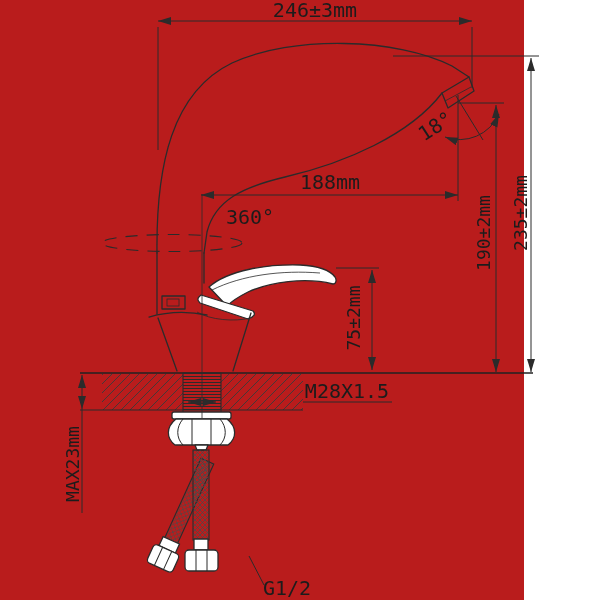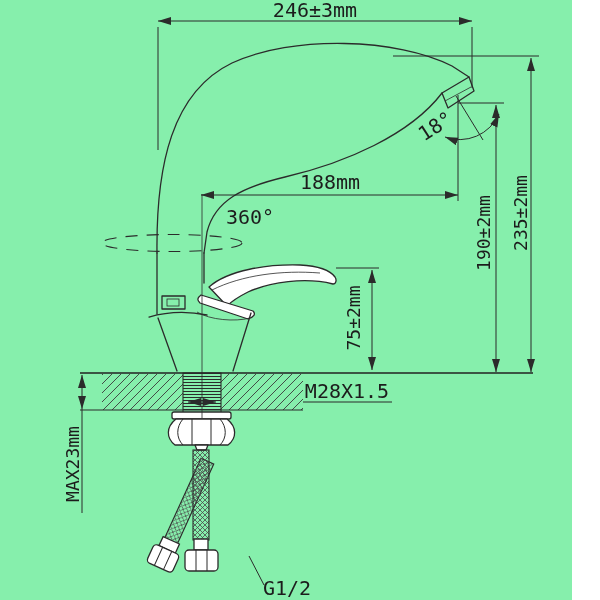--- a/index.html
+++ b/index.html
@@ -1,17 +1,17 @@
 <!DOCTYPE html>
 <html><head>
 <meta charset="utf-8">
 <style>
   html,body{margin:0;padding:0;background:#fff;}
   .canvas{
-    width:572px;height:600px;position:relative;background:#86efac;
+    width:524px;height:600px;position:relative;background:#b91c1c;
     font-family:"DejaVu Sans Mono","Liberation Mono",monospace;
   }
   svg{display:block;}
   .ln{stroke:#2b2b2b;stroke-width:1;fill:none;}
   .outline{stroke:#2b2b2b;stroke-width:1.3;fill:none;stroke-linejoin:round;stroke-linecap:round;}
   .solid{stroke:#2b2b2b;stroke-width:1.3;fill:#ffffff;stroke-linejoin:round;}
   .thin{stroke:#2b2b2b;stroke-width:0.8;fill:none;}
   .dim{stroke:#2b2b2b;stroke-width:1;fill:none;}
   .heavy{stroke:#222;stroke-width:1.7;fill:none;}
   text{fill:#1c1c1c;font-family:"DejaVu Sans Mono","Liberation Mono",monospace;}

